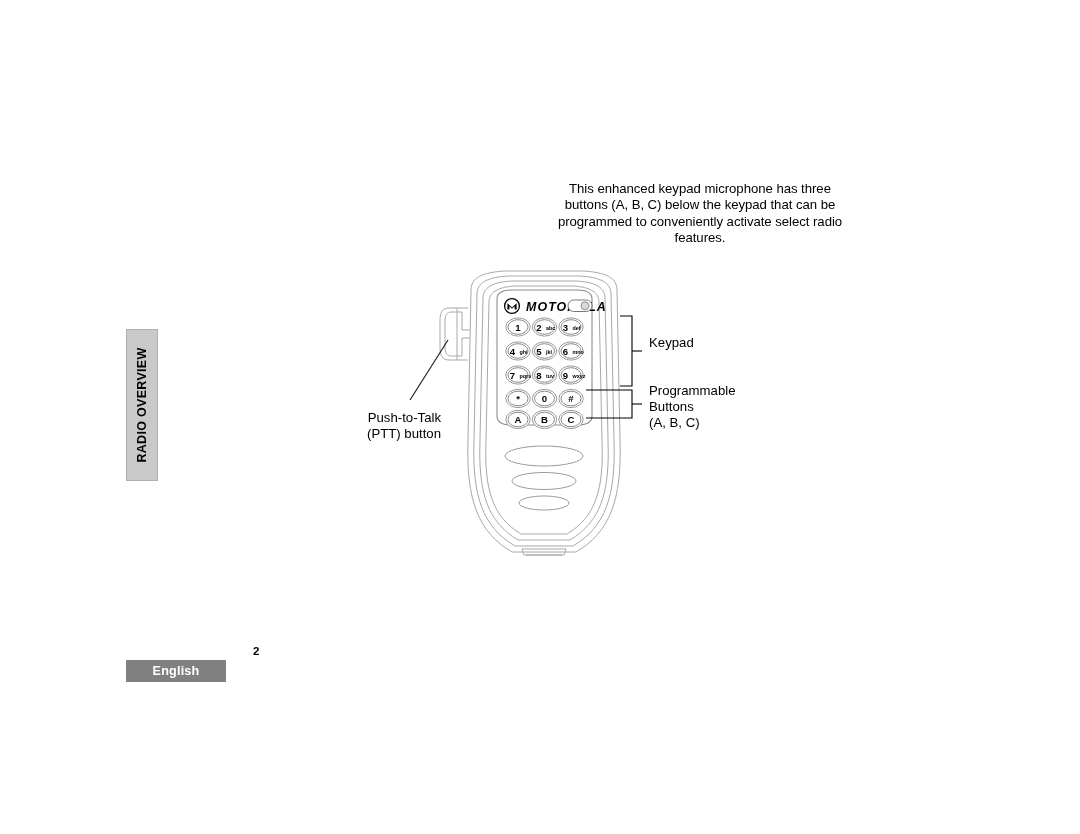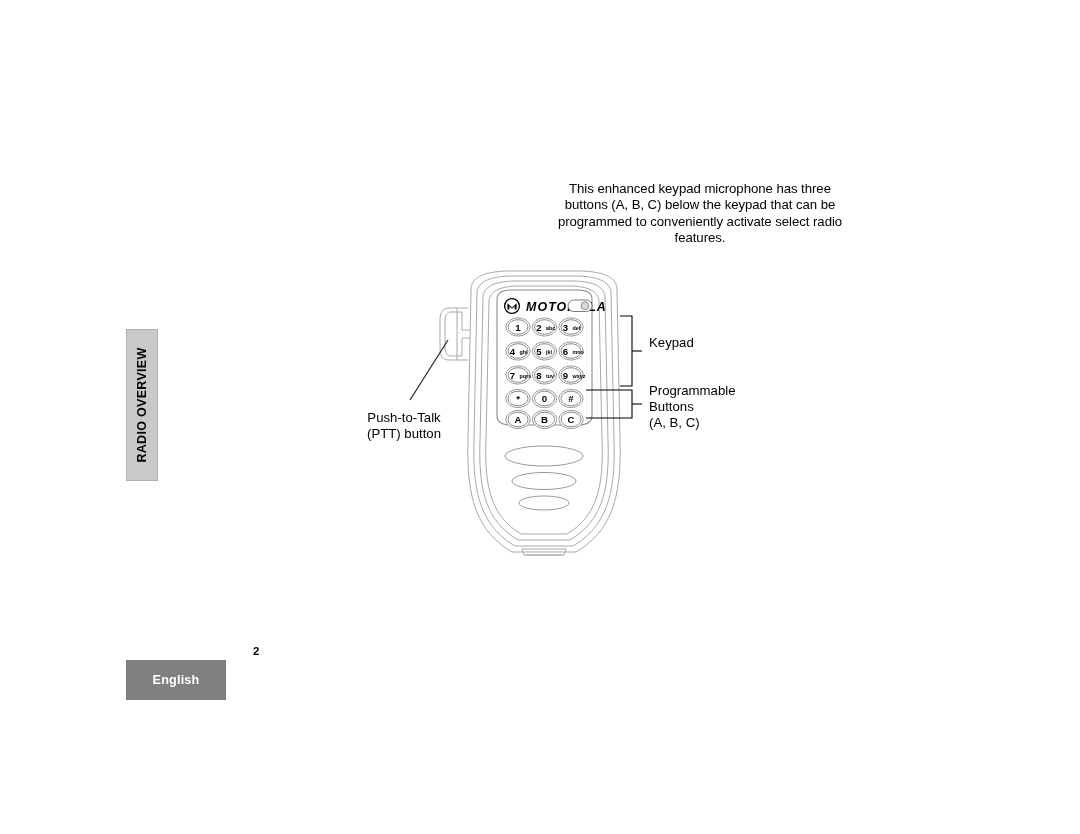--- a/index.html
+++ b/index.html
@@ -83,29 +83,29 @@
   
   .callout {
     position: absolute;
     font-size: 13.2px;
     line-height: 15.8px;
     color: #000;
     white-space: pre;
   }
   #callout-keypad   { left: 649px; top: 335px; }
   #callout-prog     { left: 649px; top: 383px; }
-  #callout-ptt      { left: 367px; top: 410px; text-align: center; }
+  #callout-ptt      { left: 367px; top: 410px; text-align: right; }
 
   
   #footer-lang {
     position: absolute;
     left: 126px;
     top: 660px;
     width: 100px;
-    height: 40px;
+    height: 22px;
     background: #808080;
   }
   #footer-lang span {
     position: absolute;
     left: 50%;
     top: 50%;
     transform: translate(-50%, -50%);
     color: #ffffff;
     font-size: 12.6px;
     font-weight: bold;

